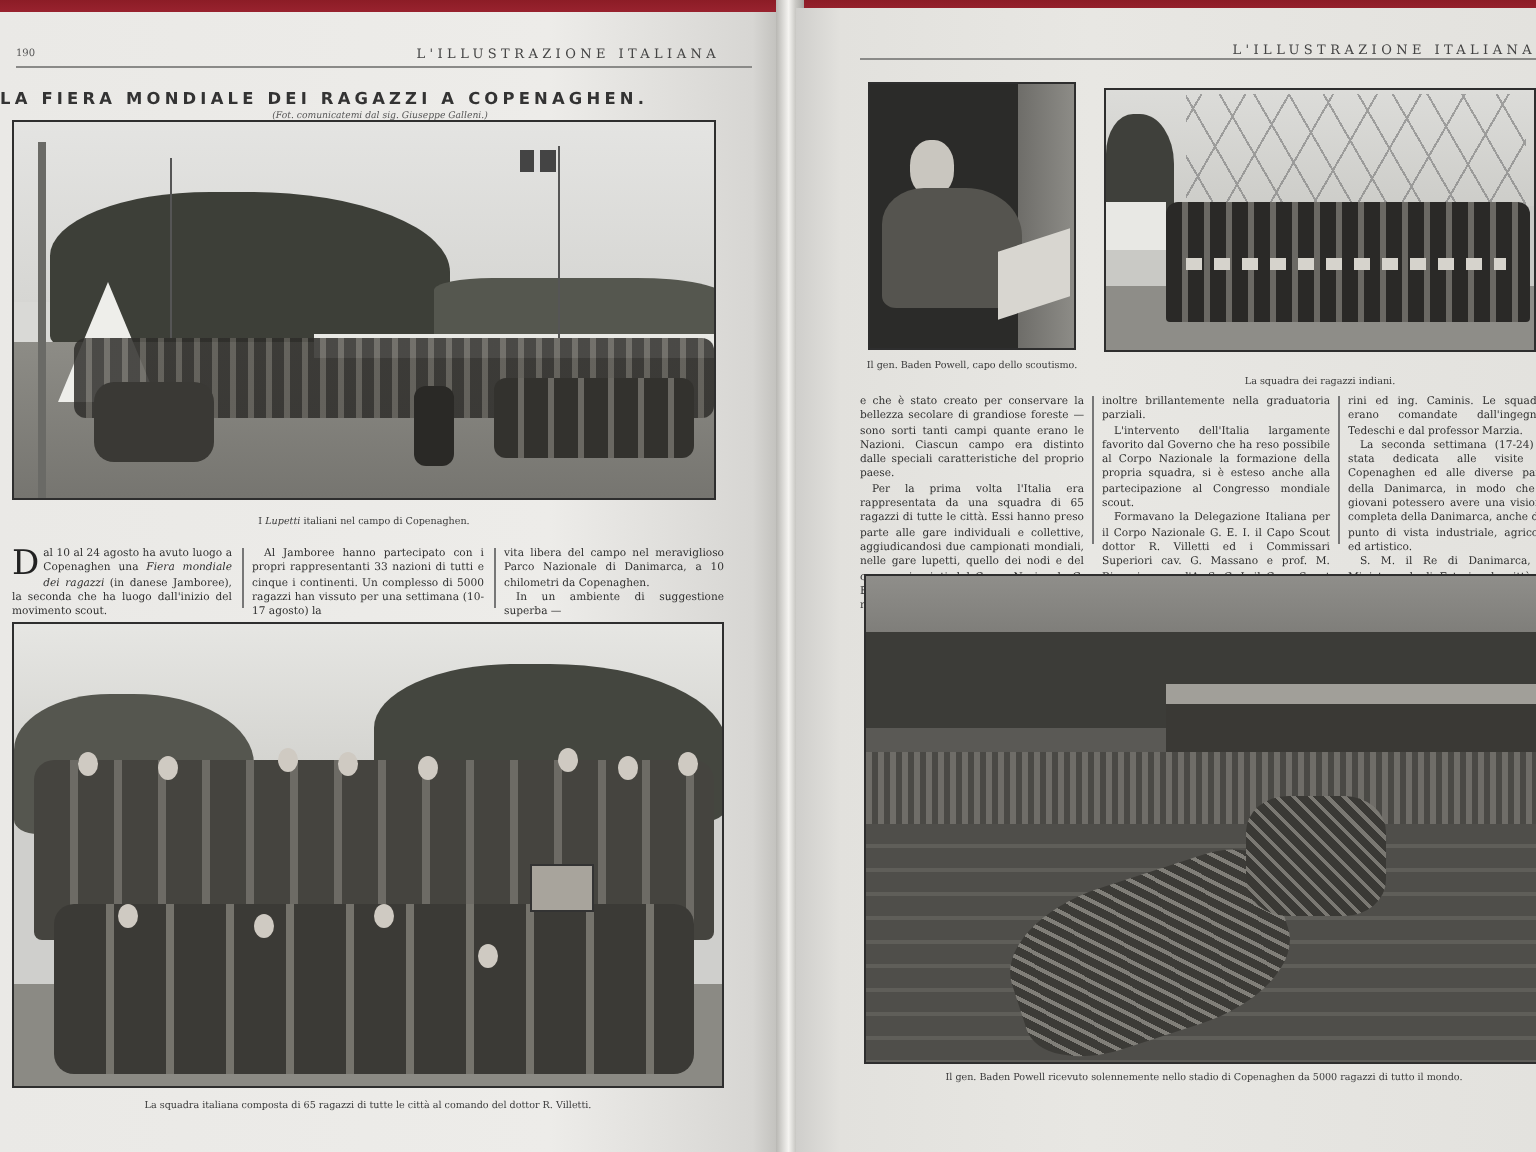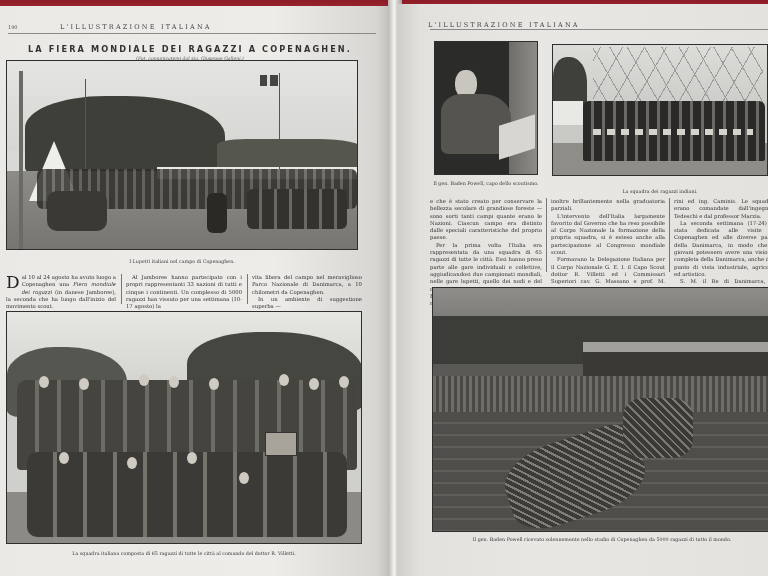--- a/index.html
+++ b/index.html
@@ -8,24 +8,24 @@
 
   .spread { position: absolute; left: 0; top: 0; width: 768px; height: 576px; }
   .red-edge { position: absolute; left: 0; top: 0; width: 768px; height: 10px; background: linear-gradient(#8c1c26, #a12634); }
 
   .page { position: absolute; top: 6px; height: 570px; background: linear-gradient(90deg, #e6e6e4 0%, #ecebe8 50%, #dedcd8 100%); overflow: hidden; }
   .page.left { left: 0; width: 392px; background: linear-gradient(90deg, #eae9e6 0%, #edece9 70%, #d7d6d3 96%, #bdbcb8 100%); }
   .page.right { left: 398px; width: 370px; top: 4px; height: 572px; background: linear-gradient(90deg, #cfcecb 0%, #e2e1dd 6%, #e8e7e3 40%, #e3e2de 100%); }
   .gutter { position: absolute; left: 388px; top: 0; width: 14px; height: 576px; background: linear-gradient(90deg, #b8b7b3, #f5f4f1 45%, #c9c8c4 70%, #a8a7a3); }
 
   .folio { position: absolute; font-size: 5px; color: #555; }
-  .running-head { position: absolute; font-size: 6.5px; letter-spacing: 2.2px; color: #444; text-align: left; }
+  .running-head { position: absolute; font-size: 6.5px; letter-spacing: 2.2px; color: #444; text-align: right; }
   .rule { position: absolute; height: 1px; background: #8a8a88; }
 
-  .title { position: absolute; left: 0; width: 380px; top: 38px; text-align: center; font-family: "DejaVu Sans", "Liberation Sans", sans-serif; font-size: 8.2px; font-weight: bold; letter-spacing: 2.1px; color: #333; }
+  .title { position: absolute; left: 0; width: 380px; top: 38px; text-align: left; font-family: "DejaVu Sans", "Liberation Sans", sans-serif; font-size: 8.2px; font-weight: bold; letter-spacing: 2.1px; color: #333; }
   .subtitle { position: absolute; left: 0; width: 380px; top: 50px; text-align: center; font-size: 4.6px; font-style: italic; color: #555; }
 
   .photo { position: absolute; border: 1.5px solid #2e2e2e; overflow: hidden; }
   .caption { position: absolute; font-size: 4.8px; color: #3a3a3a; text-align: center; }
   .caption i { font-style: italic; }
 
   .col { position: absolute; font-size: 5.3px; line-height: 7.3px; color: #2f2f2f; text-align: justify; }
   .col-rule { position: absolute; width: 1px; background: #777; }
   .dropcap { float: left; font-size: 17px; line-height: 14px; margin-right: 2px; margin-top: 1px; color: #222; }
 

